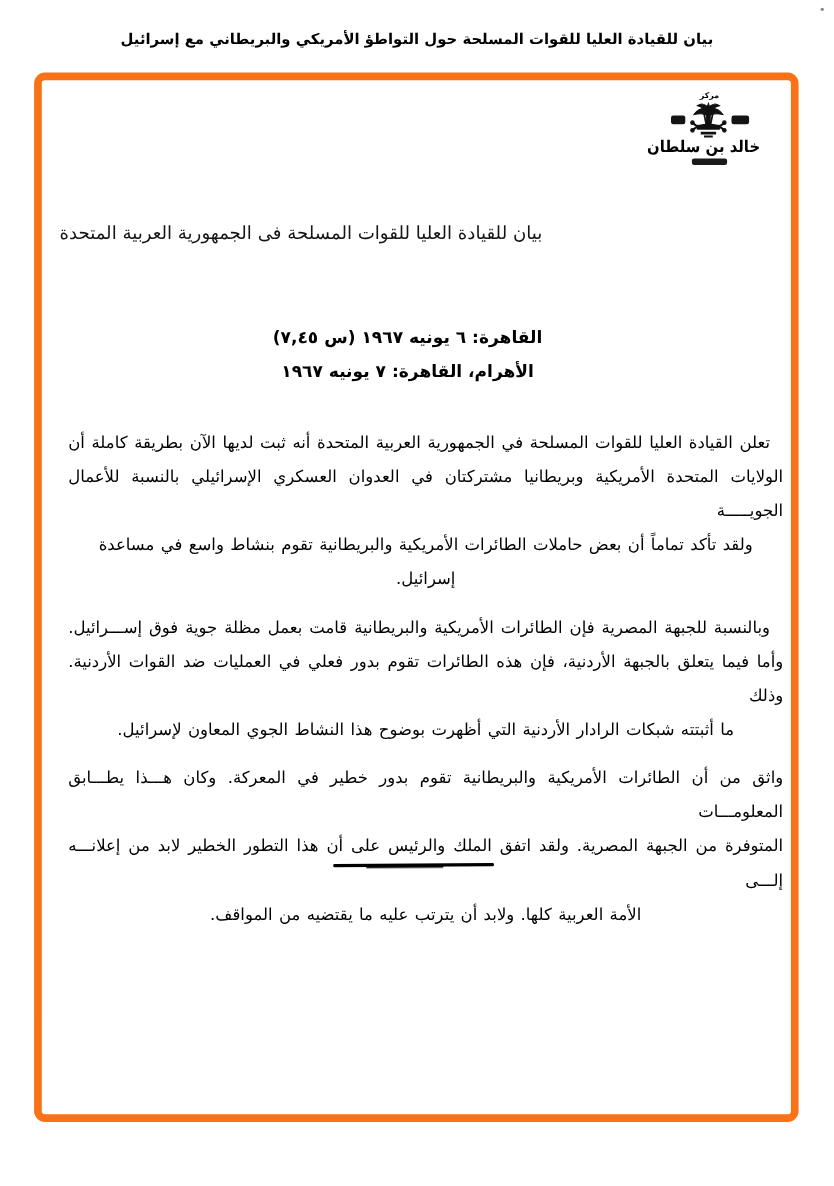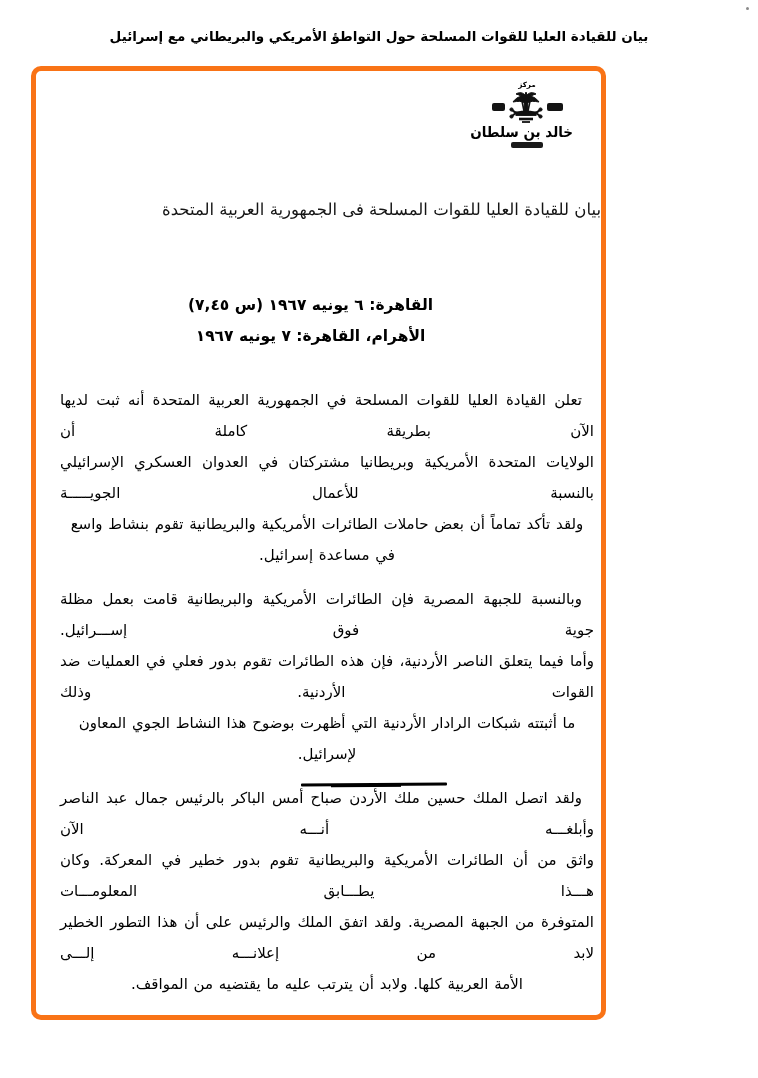--- a/index.html
+++ b/index.html
@@ -14,41 +14,41 @@
     position:absolute; top:28px; left:0; width:758px;
     text-align:center; direction:rtl;
     font-weight:bold; font-size:13.5px; letter-spacing:0;
     color:#000;
   }
   
   .speck { position:absolute; top:7px; left:746px; width:3px; height:3px;
     background:#8a8a8a; border-radius:50%; }
   
   .doc-frame {
-    position:absolute; left:31px; top:66px; width:575px; height:954px;
-    box-sizing:border-box; border:5px solid #f97316; border-radius:10px;
+    position:absolute; left:31px; top:66px; width:695px; height:954px;
+    box-sizing:border-box; border:7px solid #f97316; border-radius:10px;
     direction:rtl; background:#fff;
   }
   
   .stamp { position:absolute; top:9px; right:28px; width:92px; text-align:center; }
   .stamp-top { font-size:8px; font-weight:bold; line-height:9px;
     filter:blur(0.3px); transform:scale(0.9); }
   .emblem-row { display:flex; align-items:center; justify-content:center;
     gap:2px; margin-top:0; }
   .side-mark { height:8px; background:#141414; border-radius:2px; filter:blur(0.55px); }
   .side-mark.l { width:16px; }
   .side-mark.r { width:13px; }
   .emblem-svg { display:block; }
   .stamp-name { font-weight:bold; font-size:13.5px; line-height:15px;
     margin-top:0; filter:blur(0.25px); transform:scaleY(1.08); white-space:nowrap; }
   .stamp-sub { width:32px; height:6px; background:#1a1a1a; border-radius:2px;
     filter:blur(0.7px); margin:2px auto 0 auto; }
   
-  .titles { position:absolute; top:127px; left:0; right:0; text-align:right;
-    color:#141414; font-family:"DejaVu Serif", serif; }
+  .titles { position:absolute; top:127px; left:0; right:0; text-align:left;
+    color:#141414; font-family:"DejaVu Serif", serif;padding-left:16px; }
   .title-1 { font-size:16.5px; line-height:24px; filter:blur(0.2px); }
   .title-2 { font-size:16px; line-height:24px; margin-top:17px; filter:blur(0.2px); }
   
   .dates { position:absolute; top:219px; left:0; right:16px; text-align:center;
     font-weight:bold; font-size:15.5px; line-height:31px; }
   
   .body-text { position:absolute; top:314px; left:24px; right:7px; }
   .para { margin:0 0 13px 0; }
   .line {
     display:block; direction:rtl;
@@ -113,25 +113,24 @@
   </div>
 
   <div class="body-text">
     <p class="para">
       <span class="line first">تعلن القيادة العليا للقوات المسلحة في الجمهورية العربية المتحدة أنه ثبت لديها الآن بطريقة كاملة أن</span>
       <span class="line">الولايات المتحدة الأمريكية وبريطانيا مشتركتان في العدوان العسكري الإسرائيلي بالنسبة للأعمال الجويـــــة</span>
       <span class="line center">ولقد تأكد تماماً أن بعض حاملات الطائرات الأمريكية والبريطانية تقوم بنشاط واسع في مساعدة إسرائيل.</span>
     </p>
     <p class="para">
       <span class="line first">وبالنسبة للجبهة المصرية فإن الطائرات الأمريكية والبريطانية قامت بعمل مظلة جوية فوق إســـرائيل.</span>
-      <span class="line">وأما فيما يتعلق الناصر الأردنية، فإن هذه الطائرات تقوم بدور فعلي في العمليات ضد القوات الأردنية. وذلك</span>
+      <span class="line">وأما فيما يتعلق بالجبهة الأردنية، فإن هذه الطائرات تقوم بدور فعلي في العمليات ضد القوات الأردنية. وذلك</span>
       <span class="line center">ما أثبتته شبكات الرادار الأردنية التي أظهرت بوضوح هذا النشاط الجوي المعاون لإسرائيل.</span>
     </p>
     <p class="para">
-      <span class="line first">ولقد اتصل الملك حسين ملك الأردن صباح أمس الباكر بالرئيس جمال عبد الناصر وأبلغـــه أنـــه الآن</span>
       <span class="line">واثق من أن الطائرات الأمريكية والبريطانية تقوم بدور خطير في المعركة. وكان هـــذا يطـــابق المعلومـــات</span>
       <span class="line">المتوفرة من الجبهة المصرية. ولقد اتفق الملك والرئيس على أن هذا التطور الخطير لابد من إعلانـــه إلـــى</span>
       <span class="line center">الأمة العربية كلها. ولابد أن يترتب عليه ما يقتضيه من المواقف.</span>
     </p>
   </div>
 
   <div class="separator"></div>
 
 </div>
 

